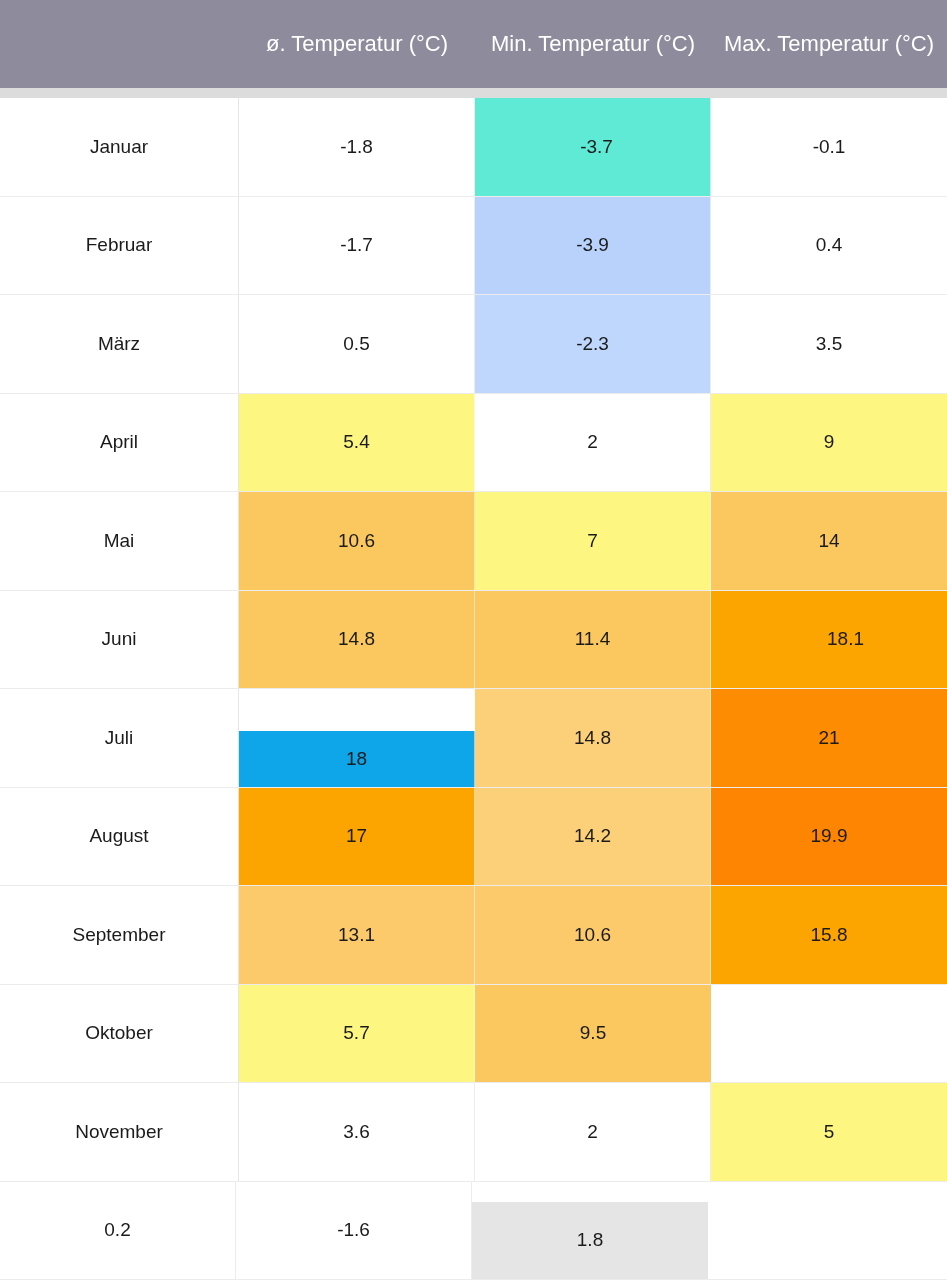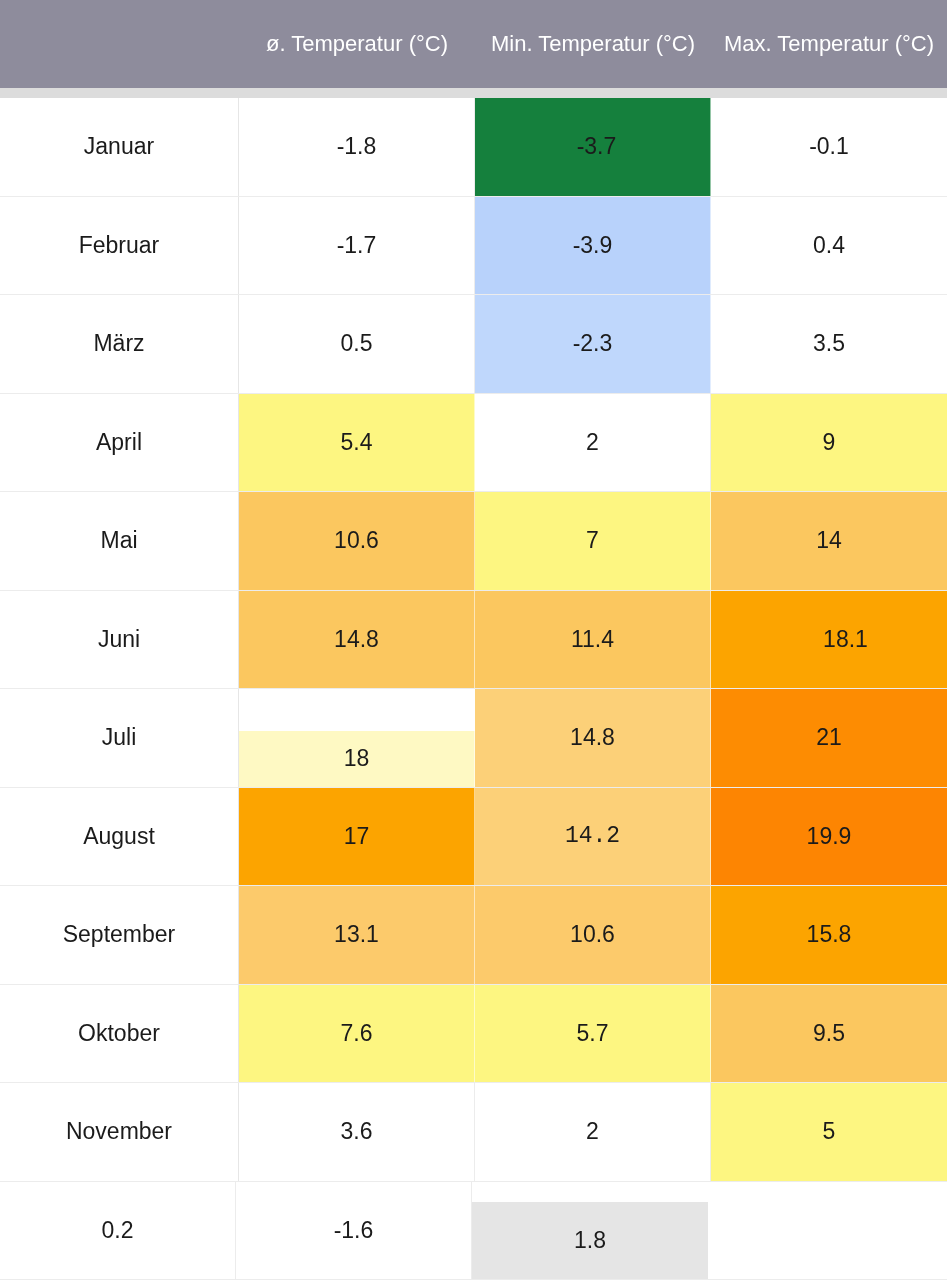--- a/index.html
+++ b/index.html
@@ -69,21 +69,21 @@
     background: #ffffff;
   }
   .row:last-child {
     border-bottom: 1px solid #ececec;
   }
   .cell {
     box-sizing: border-box;
     display: flex;
     align-items: center;
     justify-content: center;
-    font-size: 23px;
+    font-size: 19px;
     color: #1b1b1b;
     background: #ffffff;
   }
   .cell.month {
     border-right: 1px solid #e6e6e6;
   }
   .cell.val {
     border-right: 1px solid #ececec;
   }
   .cell.val:last-child {
@@ -106,21 +106,21 @@
     <div class="th col-min">Min. Temperatur (°C)</div>
     <div class="th col-max">Max. Temperatur (°C)</div>
   </div>
 
   <div class="header-gap"></div>
 
   <div class="tbody">
       <div class="row">
         <div class="cell month col-month">Januar</div>
         <div class="cell val col-avg" style="background: rgb(255, 255, 255);">-1.8</div>
-        <div class="cell val col-min tinted" style="background: #15803d; padding-left: 8px;">-3.7</div>
+        <div class="cell val col-min tinted" style="background: #5eead4; padding-left: 8px;">-3.7</div>
         <div class="cell val col-max" style="background: rgb(255, 255, 255);">-0.1</div>
       </div>
       <div class="row">
         <div class="cell month col-month">Februar</div>
         <div class="cell val col-avg" style="background: rgb(255, 255, 255);">-1.7</div>
         <div class="cell val col-min tinted" style="background: rgb(184, 210, 251);">-3.9</div>
         <div class="cell val col-max" style="background: rgb(255, 255, 255);">0.4</div>
       </div>
       <div class="row">
         <div class="cell month col-month">März</div>
@@ -141,39 +141,38 @@
         <div class="cell val col-max tinted" style="background: rgb(251, 199, 95);">14</div>
       </div>
       <div class="row">
         <div class="cell month col-month">Juni</div>
         <div class="cell val col-avg tinted" style="background: rgb(251, 199, 95);">14.8</div>
         <div class="cell val col-min tinted" style="background: rgb(251, 199, 95);">11.4</div>
         <div class="cell val col-max tinted" style="background: rgb(252, 164, 0); padding-left: 33px;">18.1</div>
       </div>
       <div class="row">
         <div class="cell month col-month">Juli</div>
-        <div class="cell val col-avg tinted" style="background: #fef9c3; margin-top: 42px;">18</div>
+        <div class="cell val col-avg tinted" style="background: #0ea5e9; margin-top: 42px;">18</div>
         <div class="cell val col-min tinted" style="background: rgb(252, 208, 120);">14.8</div>
         <div class="cell val col-max tinted" style="background: rgb(253, 140, 2);">21</div>
       </div>
       <div class="row">
         <div class="cell month col-month">August</div>
         <div class="cell val col-avg tinted" style="background: rgb(252, 164, 0);">17</div>
-        <div class="cell val col-min tinted" style="background: rgb(252, 208, 120); font-family: Liberation Mono, monospace;">14.2</div>
+        <div class="cell val col-min tinted" style="background: rgb(252, 208, 120);">14.2</div>
         <div class="cell val col-max tinted" style="background: rgb(253, 133, 2);">19.9</div>
       </div>
       <div class="row">
         <div class="cell month col-month">September</div>
         <div class="cell val col-avg tinted" style="background: rgb(252, 202, 107);">13.1</div>
         <div class="cell val col-min tinted" style="background: rgb(252, 202, 107);">10.6</div>
         <div class="cell val col-max tinted" style="background: rgb(252, 164, 0);">15.8</div>
       </div>
       <div class="row">
         <div class="cell month col-month">Oktober</div>
-        <div class="cell val col-avg tinted" style="background: rgb(253, 246, 129);">7.6</div>
         <div class="cell val col-min tinted" style="background: rgb(253, 246, 129);">5.7</div>
         <div class="cell val col-max tinted" style="background: rgb(251, 199, 95);">9.5</div>
       </div>
       <div class="row">
         <div class="cell month col-month">November</div>
         <div class="cell val col-avg" style="background: rgb(255, 255, 255);">3.6</div>
         <div class="cell val col-min" style="background: rgb(255, 255, 255);">2</div>
         <div class="cell val col-max tinted" style="background: rgb(253, 246, 129);">5</div>
       </div>
       <div class="row">

